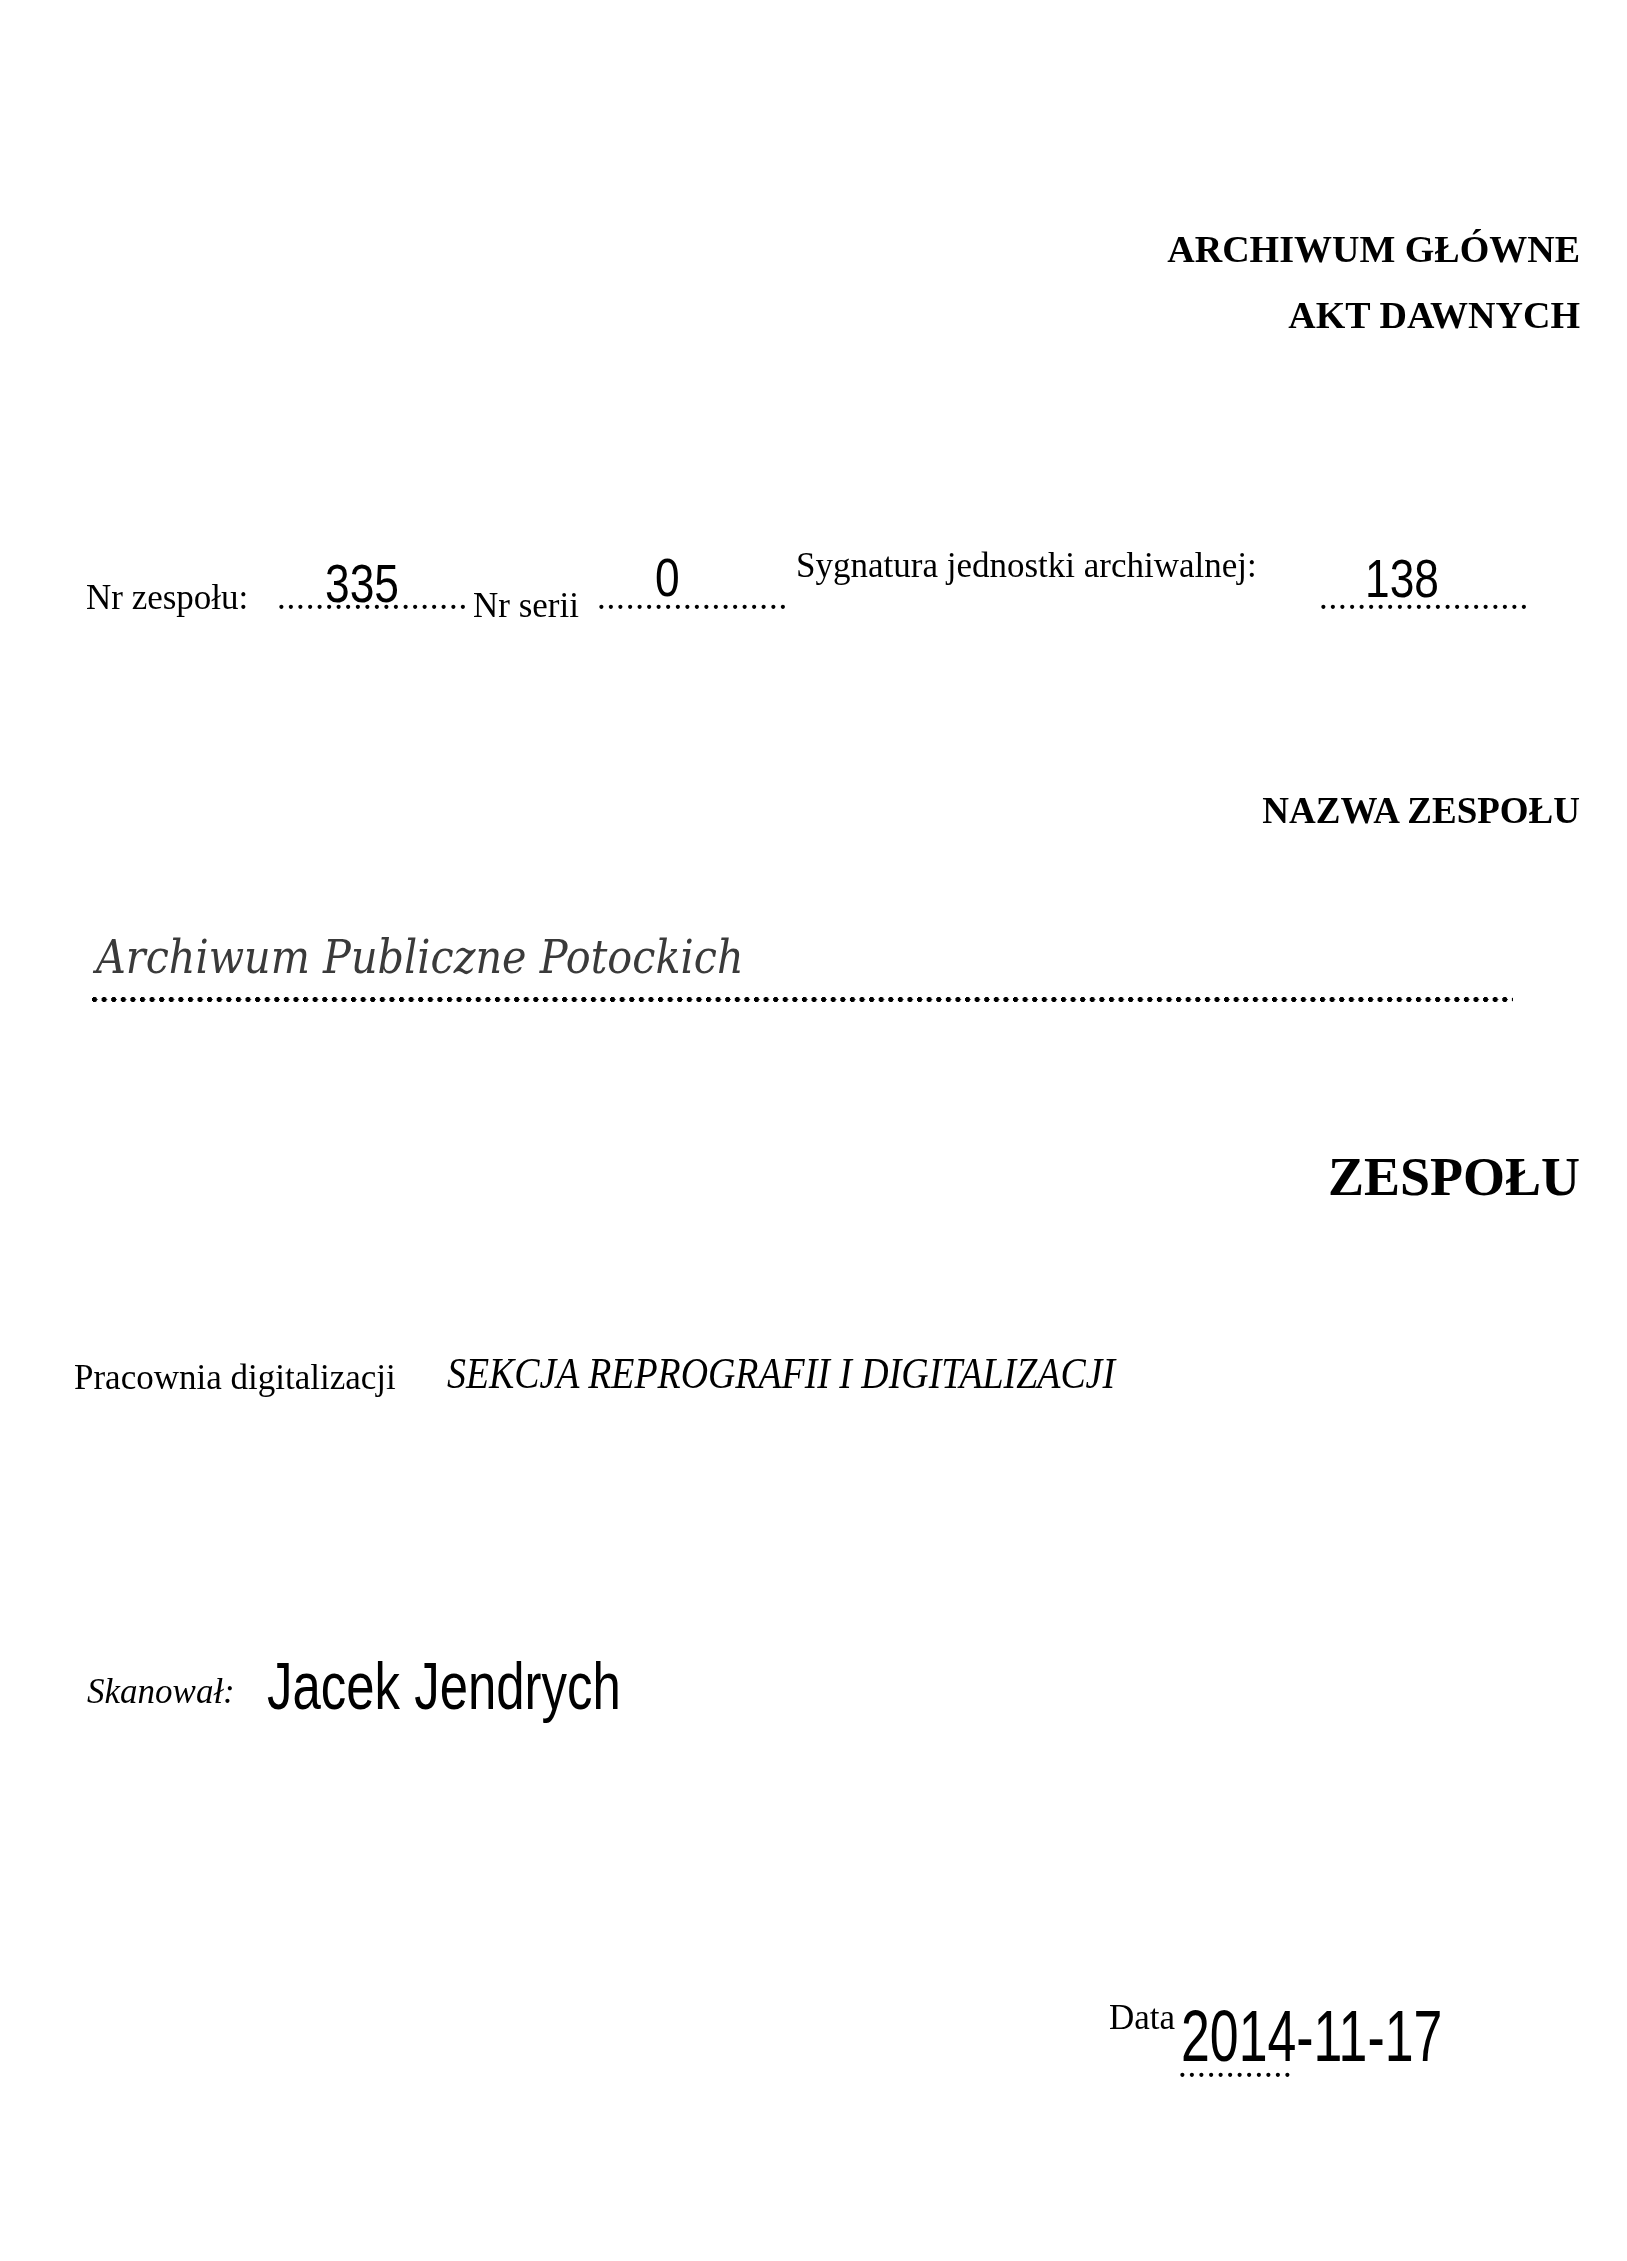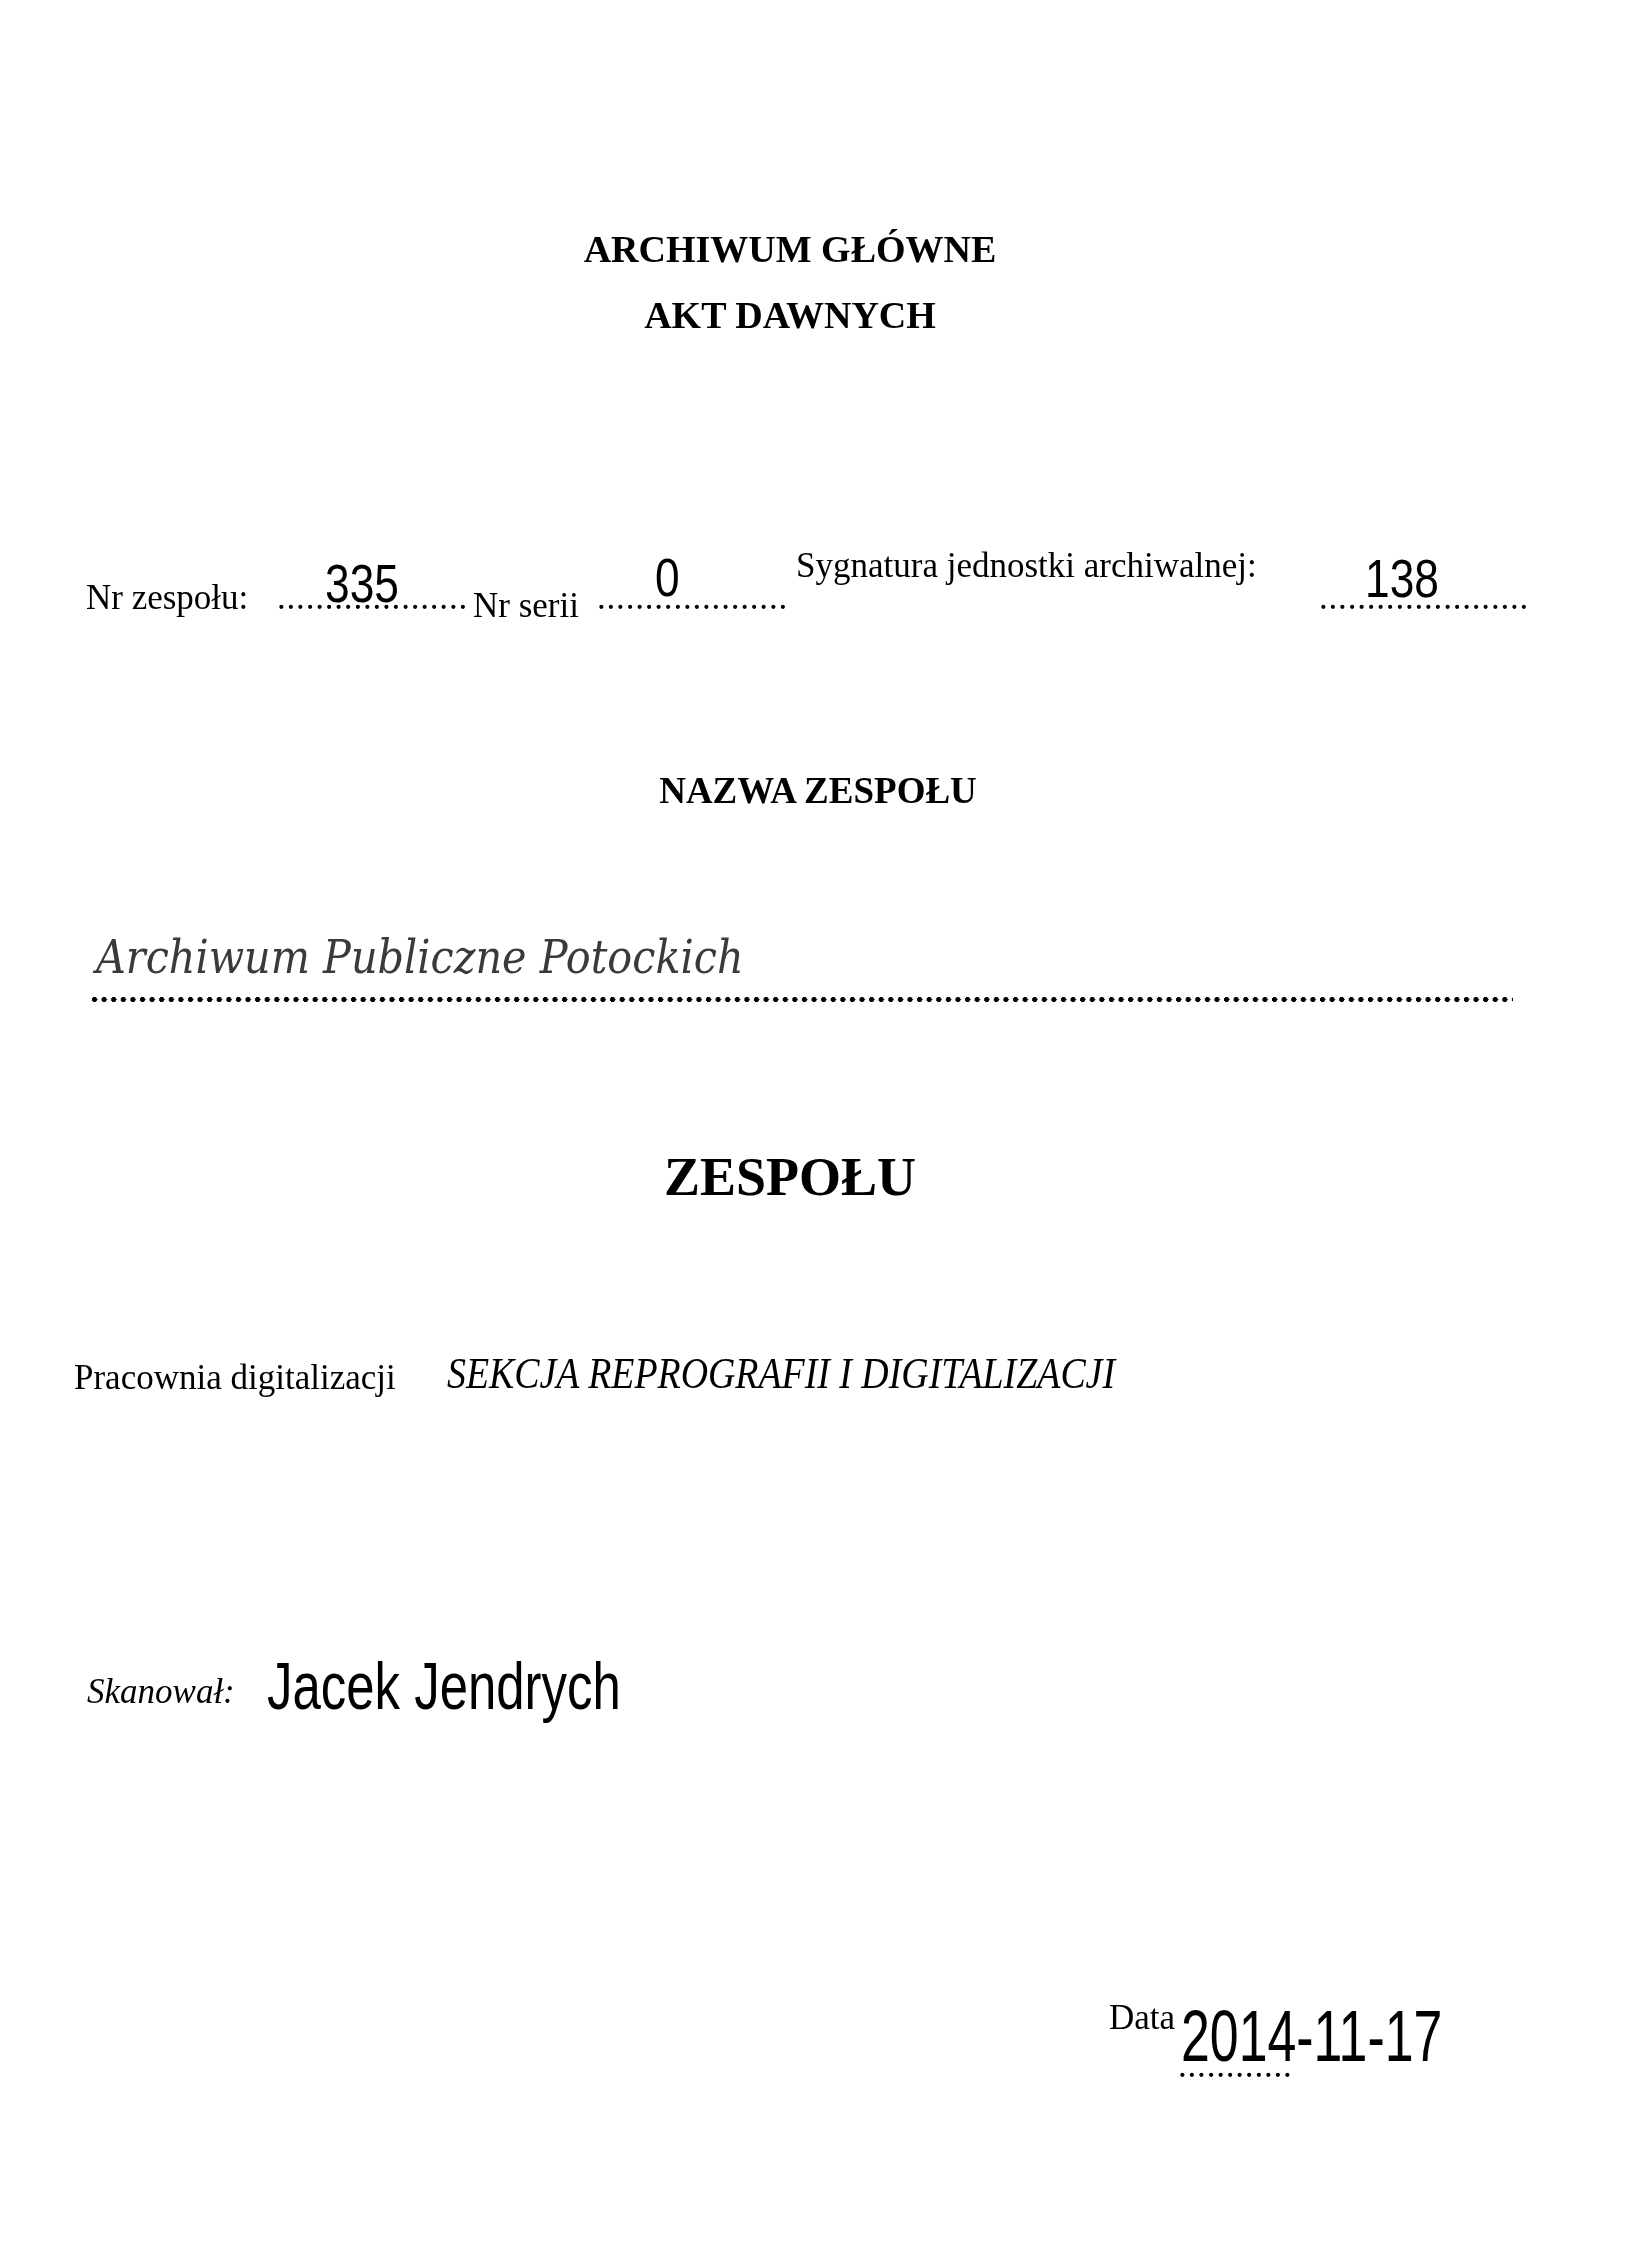--- a/index.html
+++ b/index.html
@@ -1,20 +1,20 @@
 <!DOCTYPE html>
 <html style="font-size:12.3px"><head>
 <meta charset="utf-8">
 <style>
   html, body { margin: 0; padding: 0; background: #ffffff; }
   body { width: 1628px; height: 2261px; position: relative; overflow: hidden; }
   .abs { position: absolute; white-space: nowrap; }
   .serif { font-family: "Liberation Serif", "DejaVu Serif", serif; color: #000; }
   .bold  { font-weight: bold; }
-  .center { left: 0; width: 1580px; text-align: center; }
+  .center { left: 0; width: 1580px; text-align: right; }
 
   
   .h-title { font-size: 38px; line-height: 1; }
   .h-big   { font-size: 54px; line-height: 1; }
 
   
   .form-line { font-size: 35px; line-height: 1; }
   .handwr {
     font-family: "Liberation Sans", "DejaVu Sans", sans-serif;
     color: #000; line-height: 1; display: inline-block;
@@ -44,21 +44,21 @@
 <div class="abs handwr" style="left:325px; top:556px; font-size:54px; transform:scaleX(0.82);">335</div>
 
 <div class="abs serif form-line" style="left:473px; top:588px;text-align:center;">Nr serii</div>
 <div class="abs serif form-line" style="left:597px; top:580px; letter-spacing:0.8px;">....................</div>
 <div class="abs handwr" style="left:655px; top:550px; font-size:54px; transform:scaleX(0.82);">0</div>
 
 <div class="abs serif form-line" style="left:796px; top:548px;text-align:right;">Sygnatura jednostki archiwalnej:</div>
 <div class="abs serif form-line" style="left:1319px; top:580px; letter-spacing:0.8px;">......................</div>
 <div class="abs handwr" style="left:1365px; top:551px; font-size:54px; transform:scaleX(0.82);">138</div>
 
-<div class="abs serif bold center" style="top:772px; font-size:37px; line-height:1;padding-left:28px;">NAZWA ZESPOŁU</div>
+<div class="abs serif bold center" style="top:792px; font-size:37px; line-height:1;">NAZWA ZESPOŁU</div>
 <div class="abs fond-name" style="left:96px; top:933px; transform:scaleX(0.88);">Archiwum Publiczne Potockich</div>
 <div class="dotted-rule"></div>
 
 <div class="abs serif bold h-big center" style="top:1150px;">ZESPOŁU</div>
 
 <div class="abs serif" style="left:74px; top:1360px; font-size:35px; line-height:1;">Pracownia digitalizacji</div>
 <div class="abs serif italic-serif" style="left:447px; top:1352px; font-size:44px; line-height:1; transform:scaleX(0.86); transform-origin:left top;">SEKCJA REPROGRAFII I DIGITALIZACJI</div>
 
 <div class="abs serif" style="left:87px; top:1674px; font-size:35px; line-height:1;font-style:italic;">Skanował:</div>
 <div class="abs handwr" style="left:267px; top:1652px; font-size:67px; transform:scaleX(0.76);">Jacek Jendrych</div>

